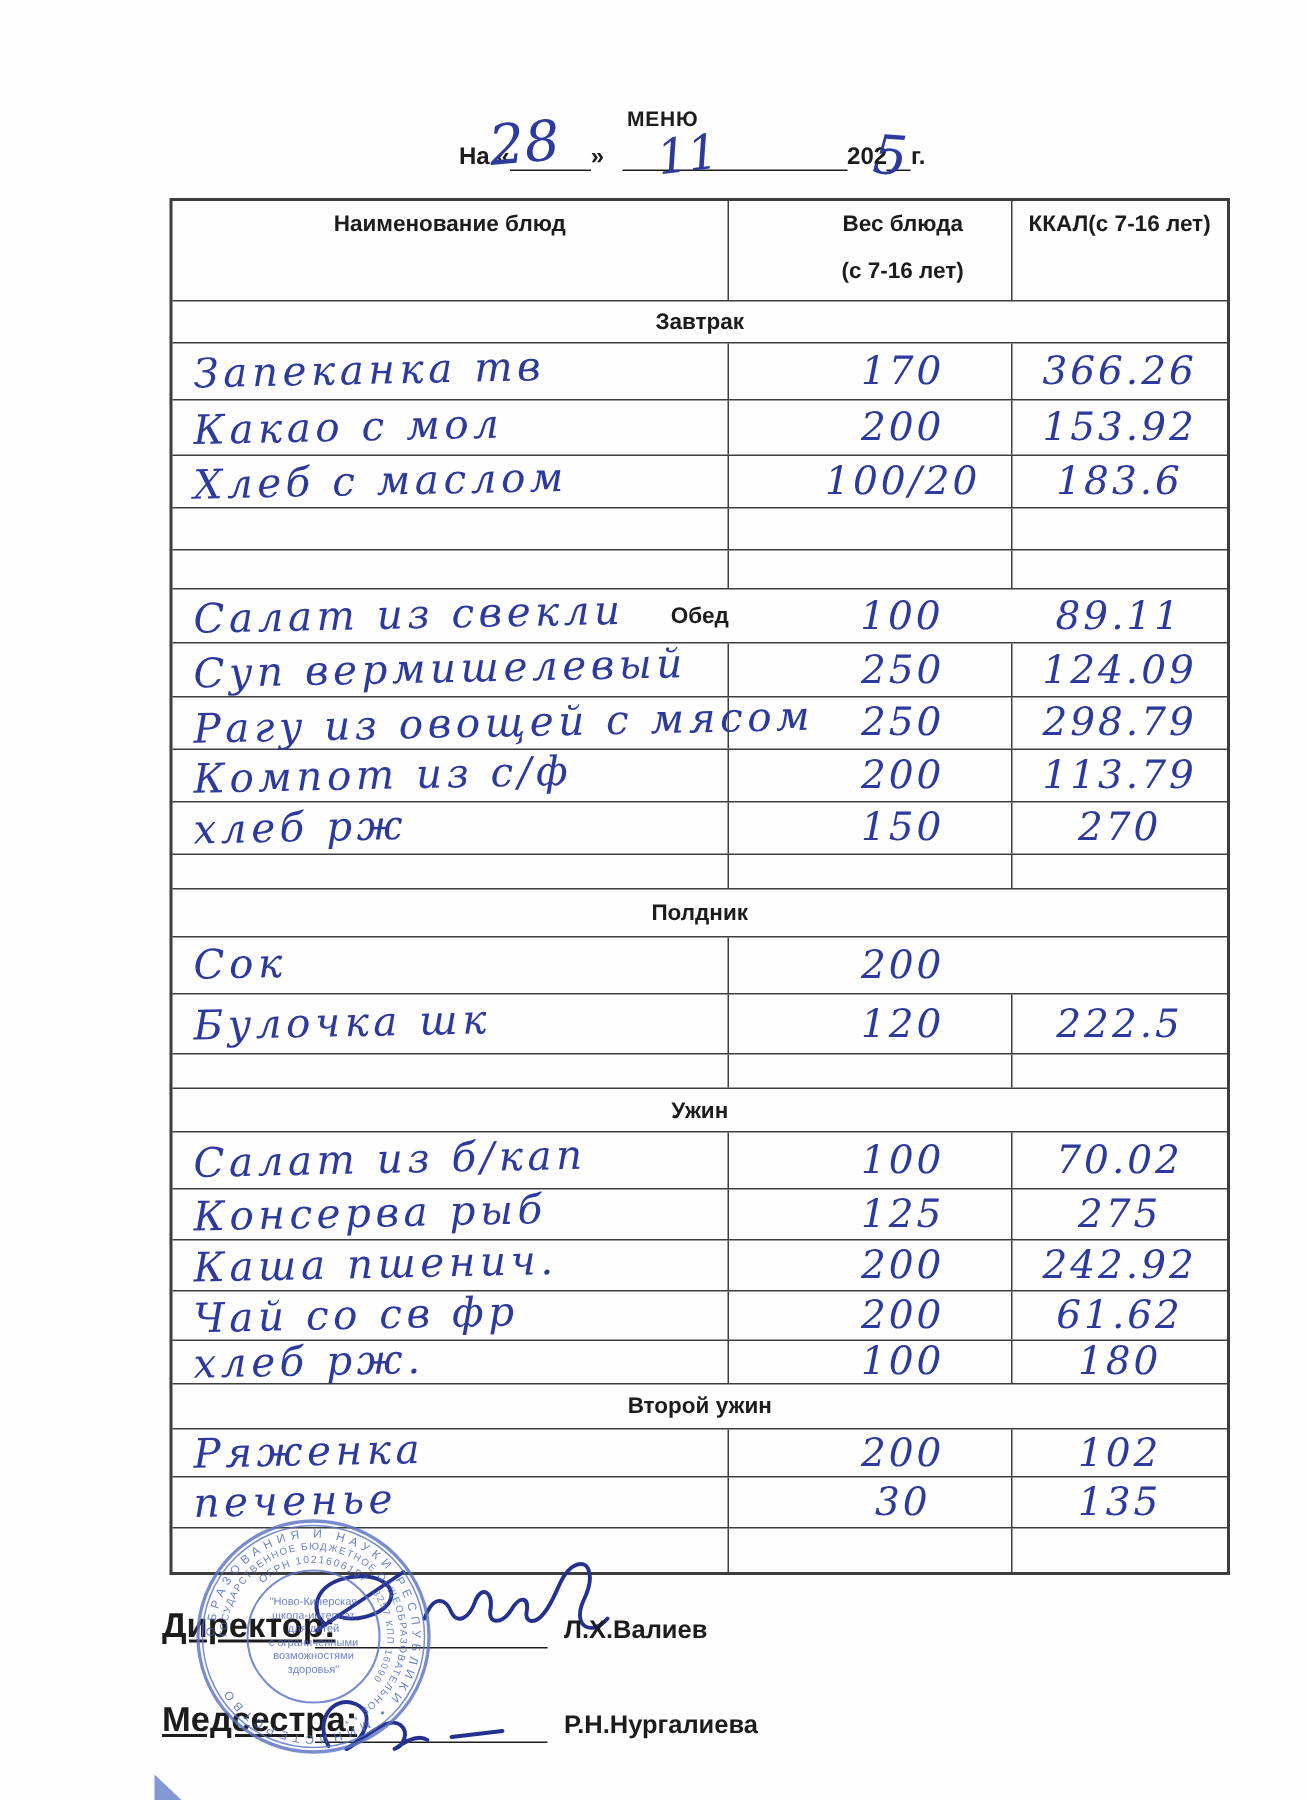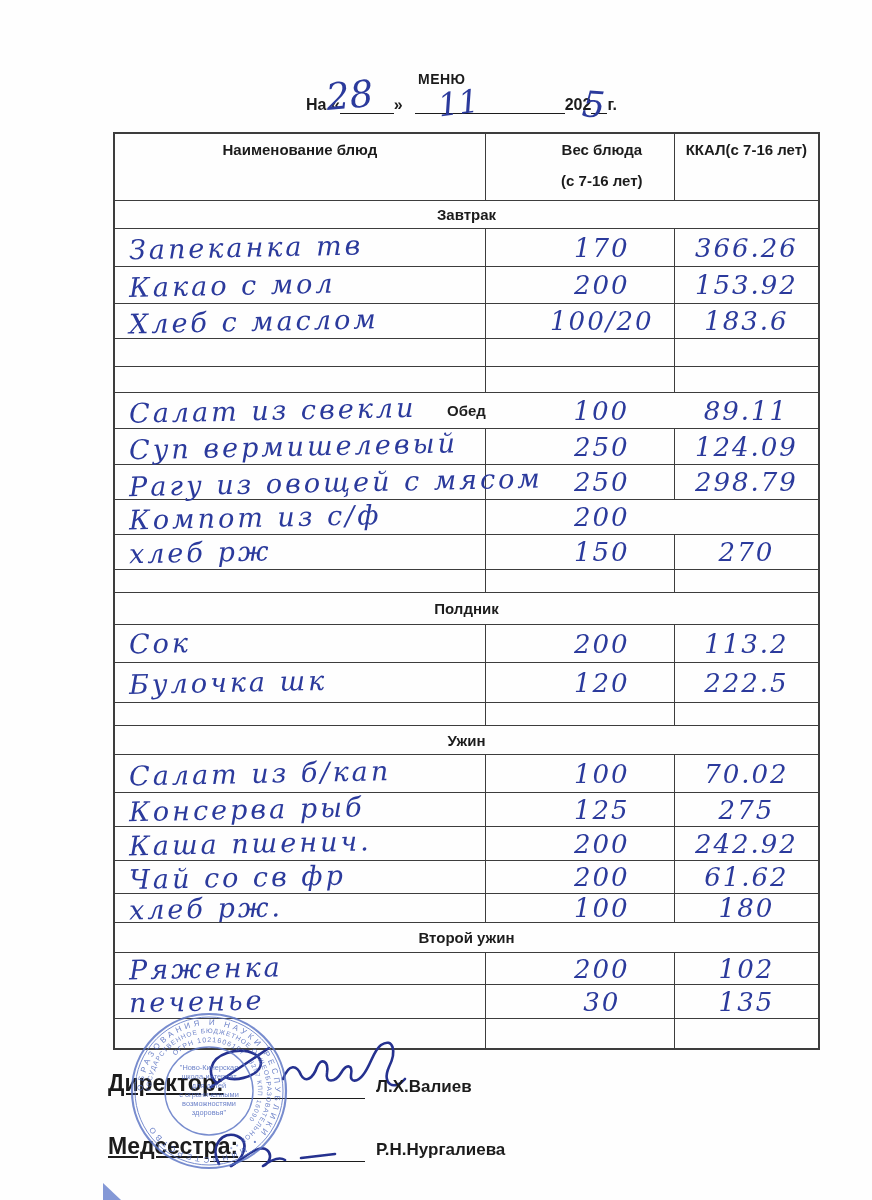--- a/index.html
+++ b/index.html
@@ -155,20 +155,23 @@
           <span class="hw hw-num">298.79</span>
         </div>
     </div>
     <div class="tr" style="height:35px">
       <div class="td c1">
           <span class="hw hw-name">Компот из с/ф</span>
         </div>
       <div class="td c2">
           <span class="hw hw-num">200</span>
         </div>
+      <div class="td c3">
+          <span class="hw hw-num">113.79</span>
+        </div>
     </div>
     <div class="tr" style="height:35px">
       <div class="td c1">
           <span class="hw hw-name">хлеб рж</span>
         </div>
       <div class="td c2">
           <span class="hw hw-num">150</span>
         </div>
       <div class="td c3">
           <span class="hw hw-num">270</span>
@@ -182,23 +185,20 @@
 
     <div class="tr band" style="height:32px">
       <span class="band-label">Полдник</span>
     </div>
     <div class="tr" style="height:38px">
       <div class="td c1">
           <span class="hw hw-name">Сок</span>
         </div>
       <div class="td c2">
           <span class="hw hw-num">200</span>
-        </div>
-      <div class="td c3">
-          <span class="hw hw-num">113.2</span>
         </div>
     </div>
     <div class="tr" style="height:40px">
       <div class="td c1">
           <span class="hw hw-name">Булочка шк</span>
         </div>
       <div class="td c2">
           <span class="hw hw-num">120</span>
         </div>
       <div class="td c3">

